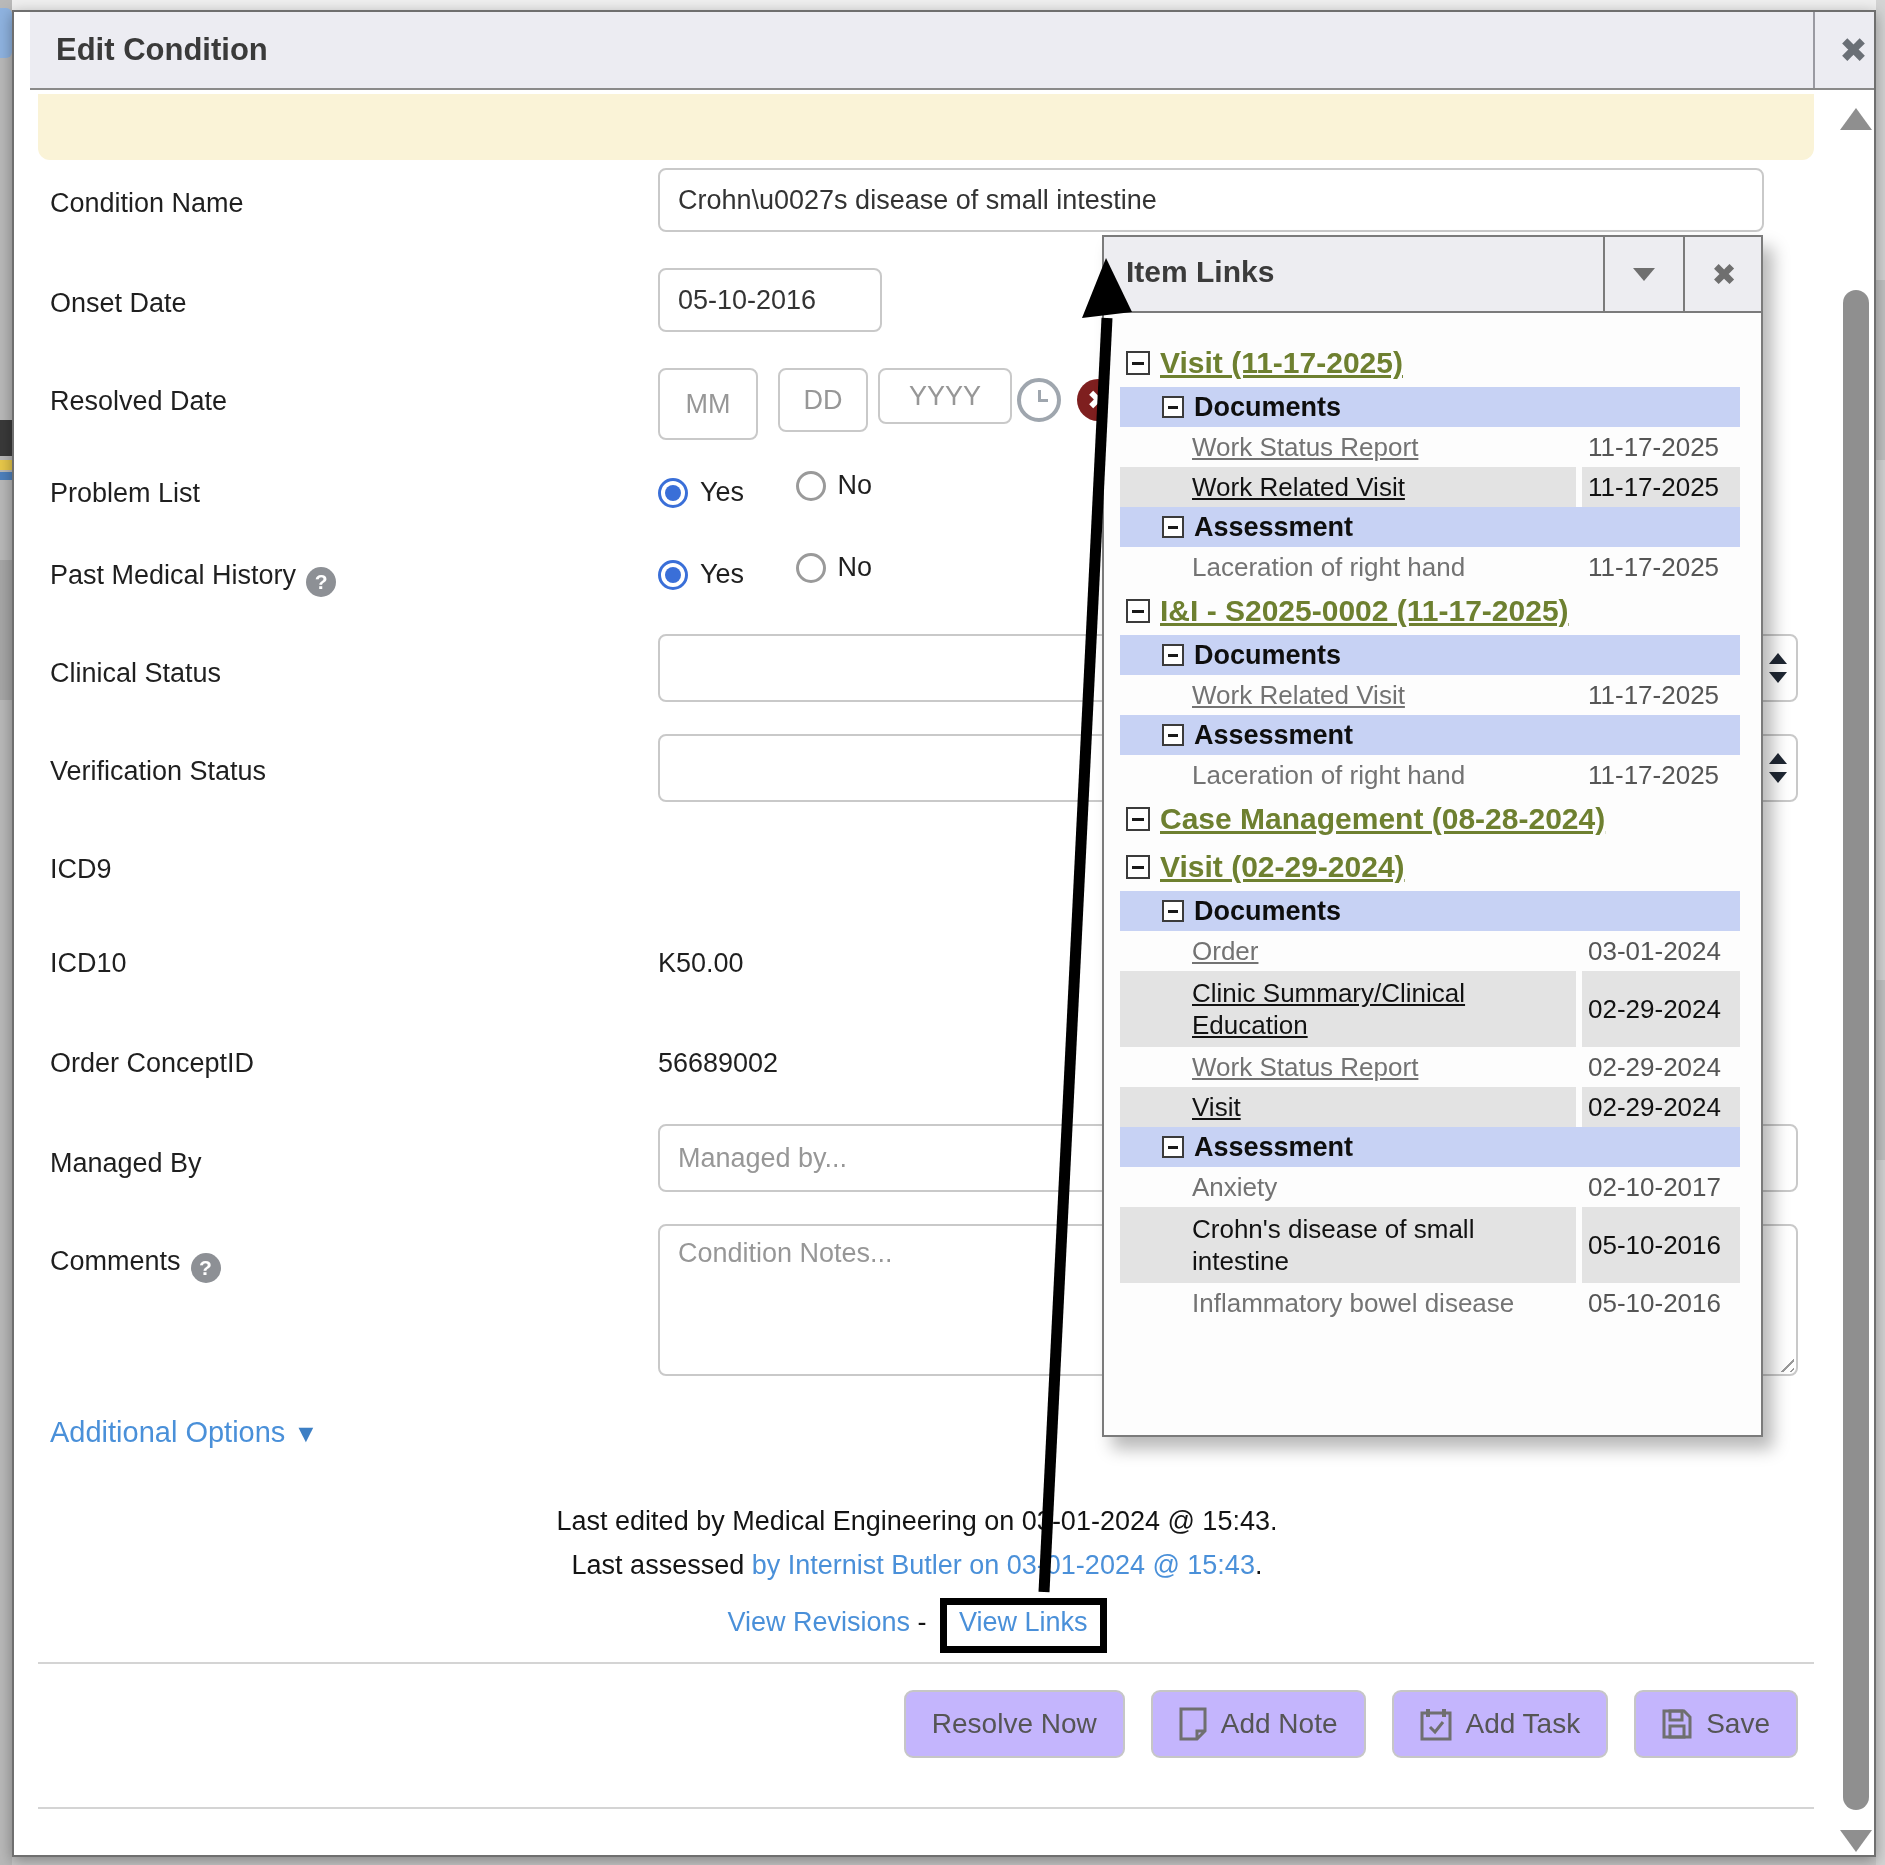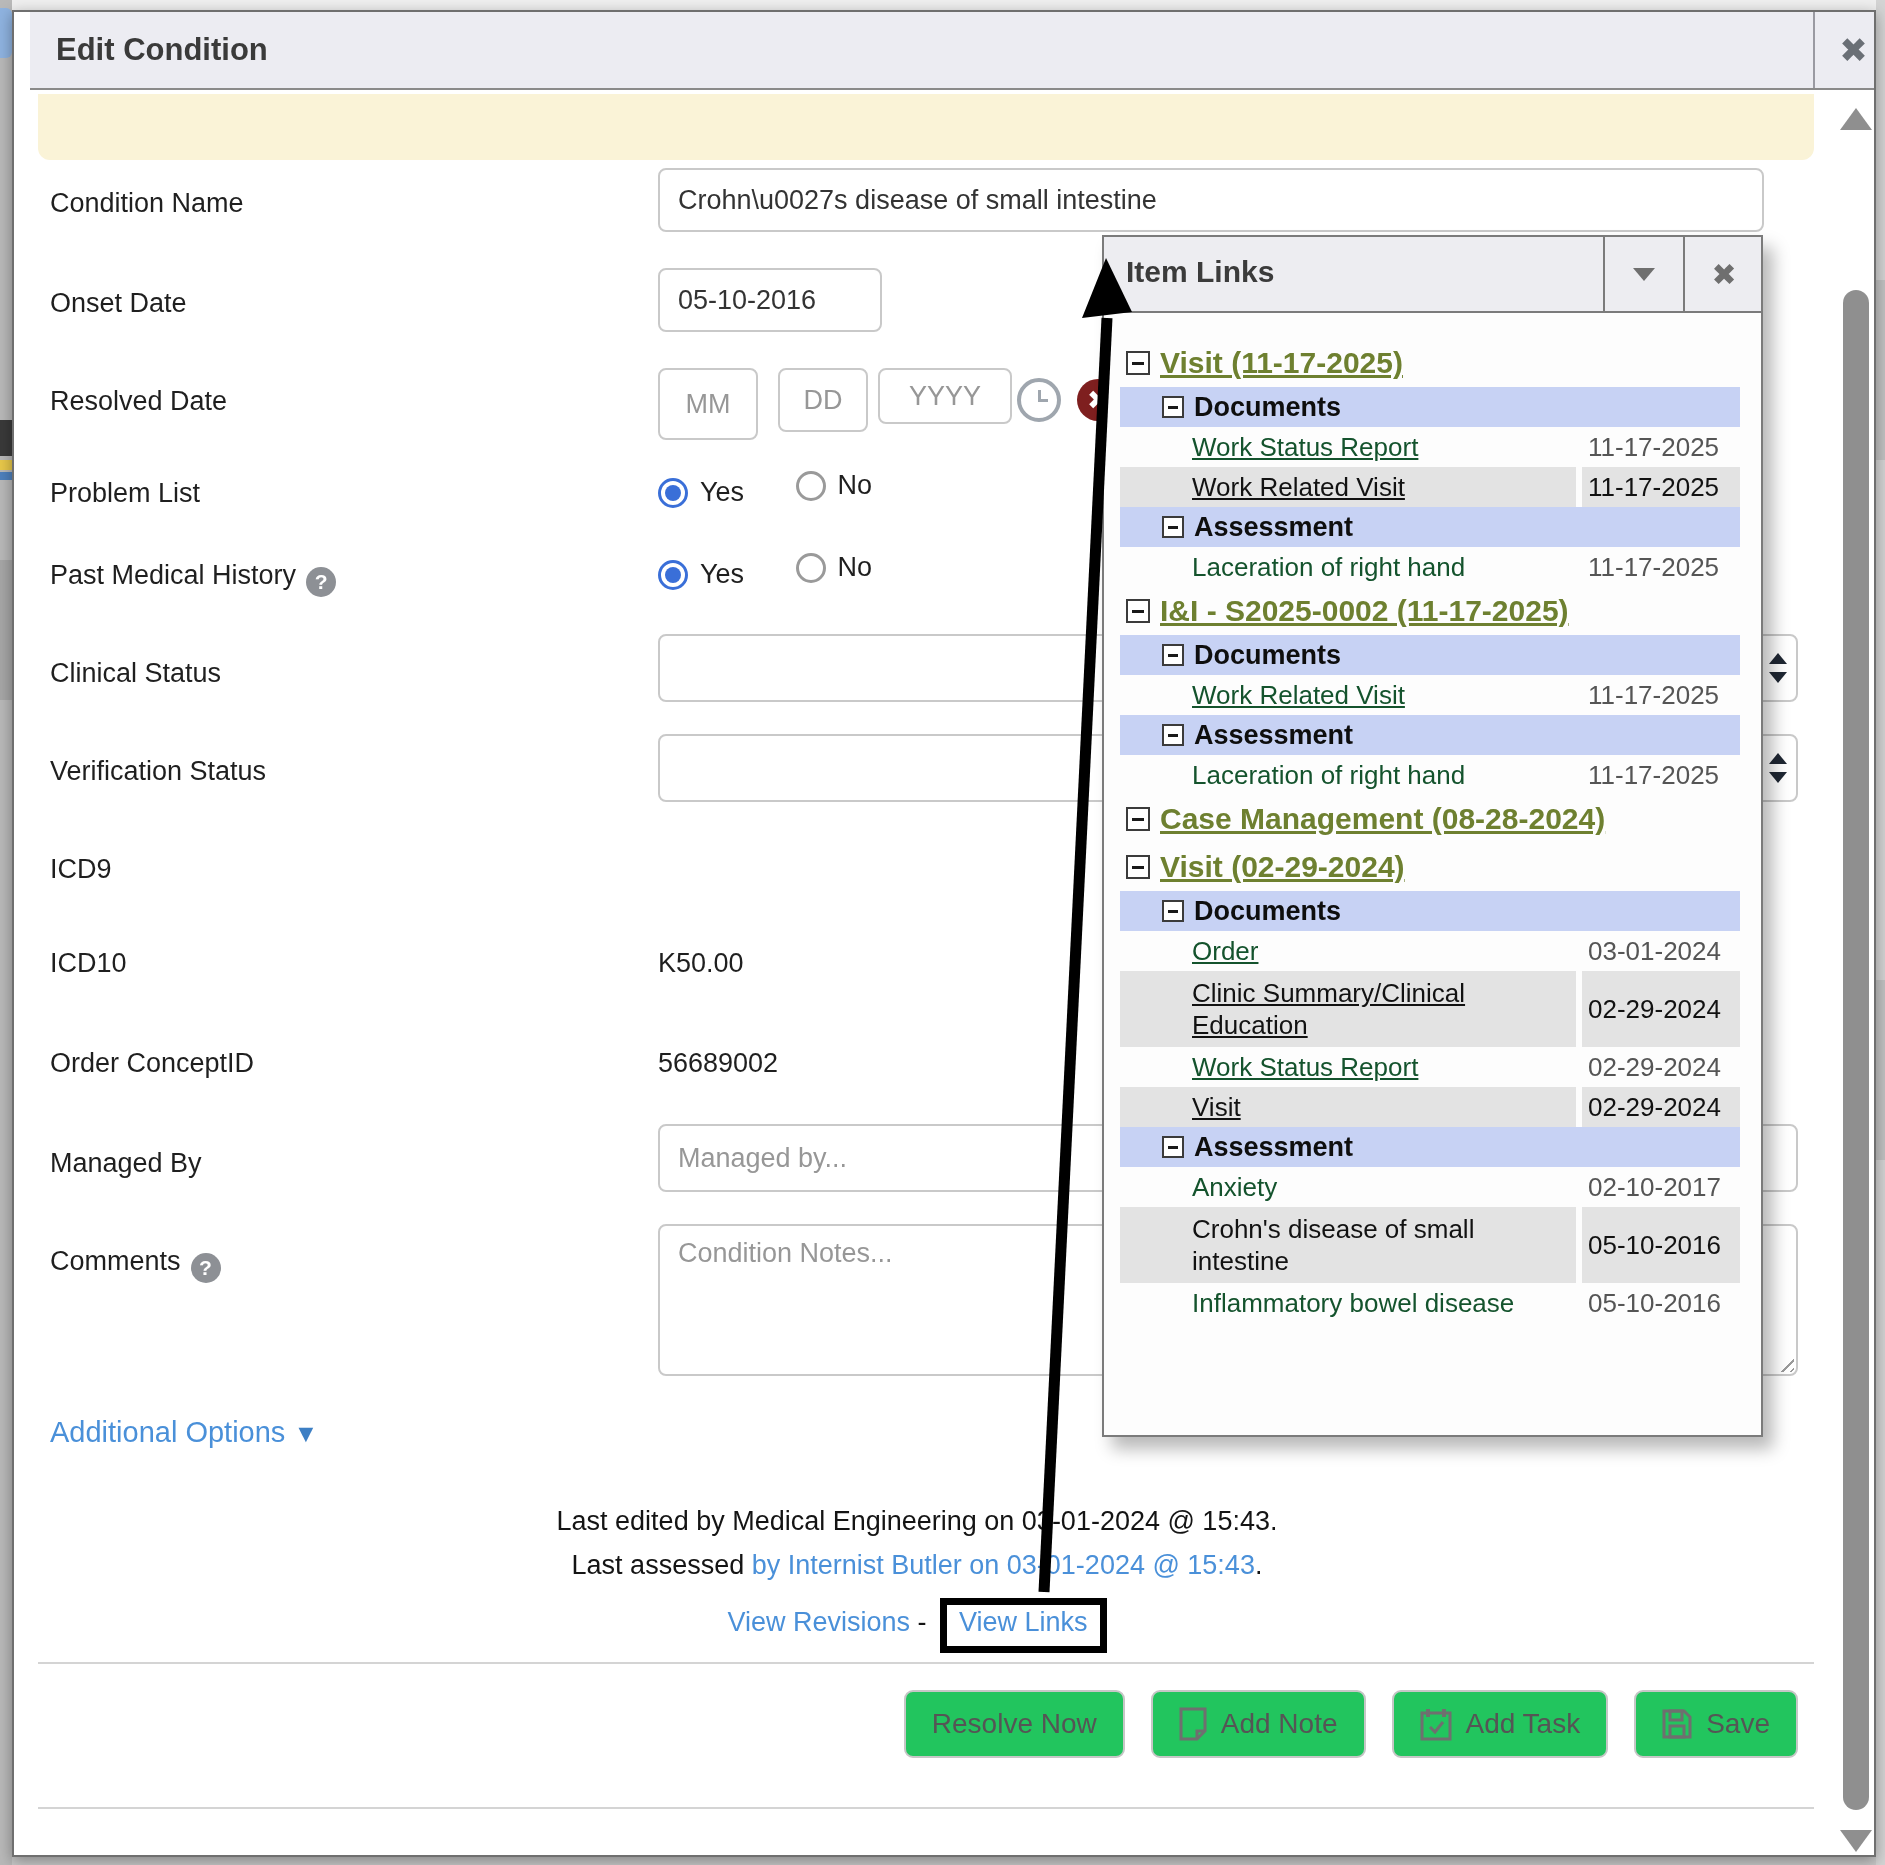--- a/index.html
+++ b/index.html
@@ -63,21 +63,21 @@
   .addopt { position:absolute; left:36px; top:1404px; font-size:29px; color:#4a90d9; cursor:pointer; }
   .addopt .tri { color:#3d7fc4; font-size:25px; }
 
   .fline { position:absolute; left:0; width:1806px; text-align:center; font-size:27px; color:#141414; }
   .blue { color:#4a90d9; text-decoration:none; cursor:pointer; }
   .vlbox { display:inline-block; border:7px solid #000; padding:2px 12px 8px 12px; margin-left:6px; }
 
   .divider { position:absolute; left:24px; width:1776px; height:2px; background:#d4d4d4; }
 
   .btnrow { position:absolute; left:0; top:1678px; width:1784px; display:flex; justify-content:flex-end; gap:26px; }
-  .btn { height:68px; background:#22c55e; border:2px solid #c6c6c6; border-radius:9px; display:inline-flex;
+  .btn { height:68px; background:#c4b5fd; border:2px solid #c6c6c6; border-radius:9px; display:inline-flex;
          align-items:center; justify-content:center; padding:2px 26px; font-size:28px; color:#555; cursor:pointer; gap:14px; }
   .btn svg { display:block; }
 
   
   .sb-up, .sb-dn { position:absolute; left:1826px; width:0; height:0;
                    border-left:16px solid transparent; border-right:16px solid transparent; }
   .sb-up { top:96px;  border-bottom:22px solid #8f8f8f; }
   .sb-dn { top:1818px; border-top:22px solid #8f8f8f; }
   .sb-thumb { position:absolute; left:1829px; top:278px; width:26px; height:1520px; border-radius:13px; background:#8f8f8f; }
 
@@ -101,21 +101,21 @@
   .group { height:48px; padding-left:6px; }
   .group .cb { width:24px; height:24px; }
   .group .cb::after { left:4px; top:9px; width:12px; }
   .glink { font-size:30px; font-weight:bold; color:#6e8030; text-decoration:underline; cursor:pointer; }
   .section { height:40px; background:#c7d2f4; padding-left:42px; }
   .section .stext { font-size:27px; font-weight:bold; color:#0e0e0e; }
   .leaf { height:40px; }
   .leaf.two { height:76px; }
   .nmcell { flex:1 1 auto; height:100%; display:flex; align-items:center; padding-left:72px; margin-right:6px; }
   .dtcell { flex:0 0 158px; height:100%; display:flex; align-items:center; padding-left:6px; font-size:26px; color:#555; }
-  .leaf .nm { font-size:26px; color:#14532d; line-height:1.25; }
+  .leaf .nm { font-size:26px; color:#737373; line-height:1.25; }
   .leaf.under .nm { text-decoration:underline; cursor:pointer; }
   .leaf.stripe .nmcell, .leaf.stripe .dtcell { background:#e3e3e3; }
   .leaf.stripe .nm, .leaf.stripe .dtcell { color:#121212; }
 
   
   .overlay { position:absolute; left:0; top:0; z-index:30; pointer-events:none; }
 </style>
 </head>
 <body>
 

